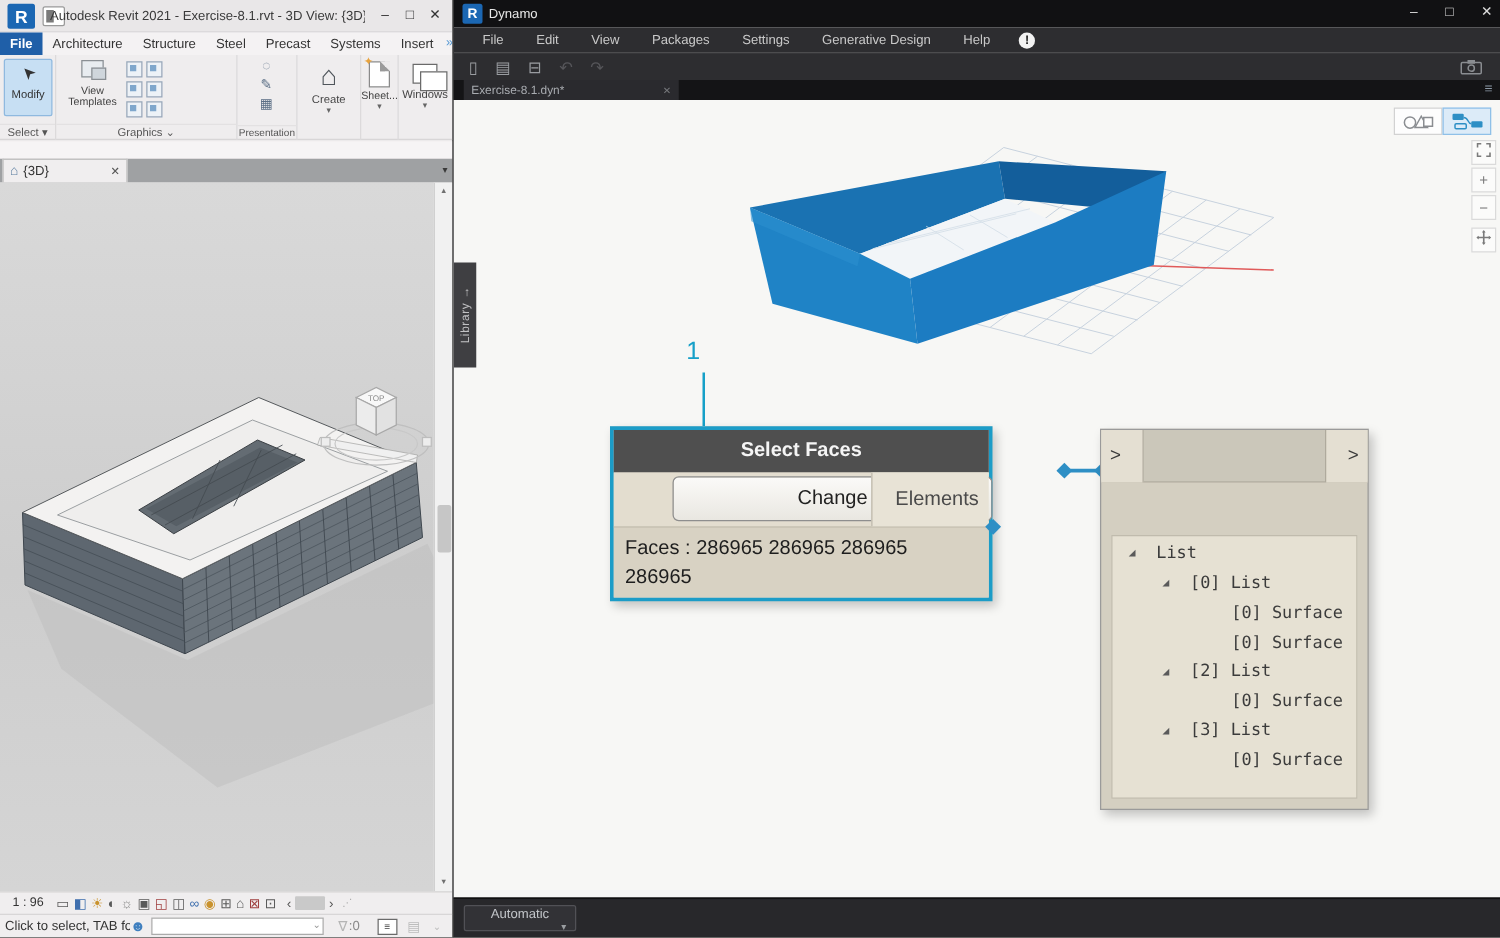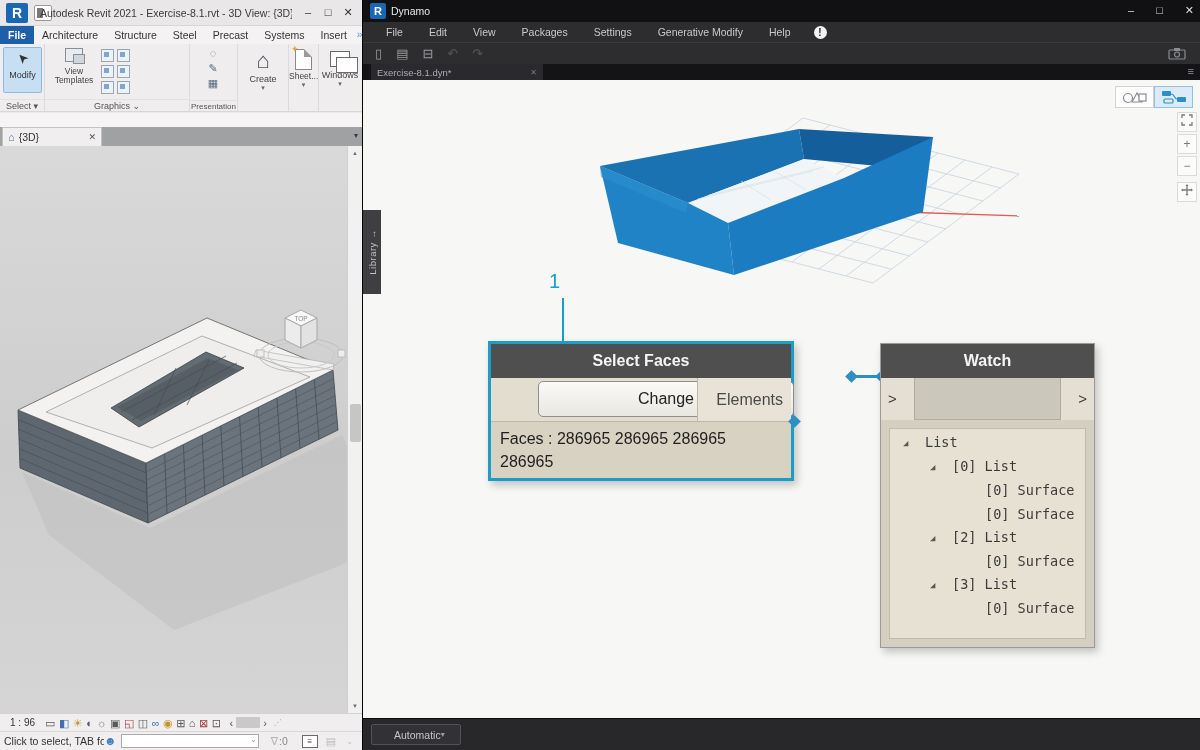--- a/index.html
+++ b/index.html
@@ -86,21 +86,21 @@
   .dy-toolbar { position:absolute; left:0; top:42px; width:100%; height:22px; background:#2D2D30; border-top:1px solid #3A3A3D; display:flex; align-items:center; padding-left:12px; gap:14px; }
   .dy-tool { font-size:13px; color:#9A9DA1; line-height:20px; }
   .dy-tool.disabled { color:#56565A; }
   .dy-camera { position:absolute; right:14px; top:4px; }
   .dy-tabbar { position:absolute; left:0; top:64px; width:100%; height:16px; background:#141416; }
   .dy-tab { position:absolute; left:8px; top:0; width:172px; height:16px; background:#2A2A2E; display:flex; align-items:center; padding:0 6px; font-size:9.5px; color:#A9ACB1; }
   .dy-tab .x { margin-left:auto; font-size:8px; color:#77797d; }
   .dy-tabmenu { position:absolute; right:6px; top:1px; color:#8B98A5; font-size:11px; }
   .dy-canvas { position:absolute; left:0; top:80px; width:838px; height:638px; background:#F7F7F5; overflow:hidden; }
   .dy-runbar { position:absolute; left:0; top:718px; width:100%; height:32px; background:#28282B; border-top:1px solid #0a0a0a; }
-  .run-box { position:absolute; left:8px; top:5px; width:90px; height:21px; background:#323236; border:1px solid #515156; border-radius:2px; display:flex; align-items:center; padding:0 22px; }
+  .run-box { position:absolute; left:8px; top:5px; width:90px; height:21px; background:#323236; border:1px solid #515156; border-radius:2px; display:flex; align-items:center; padding:0 7px;flex-direction:column; }
   .run-box .mode { font-size:10.5px; color:#C2C5C9; }
   .run-box .dd { margin-left:auto; font-size:8px; color:#9A9DA1; }
 
   
   .toggles { position:absolute; left:752px; top:6px; display:flex; }
   .tgl { width:39px; height:22px; background:#FDFDFD; border:1px solid #D2D2D2; display:flex; align-items:center; justify-content:center; }
   .tgl.active { background:#DCEBF8; border-color:#8FC0E8; }
   .dy-nav { position:absolute; left:814px; top:32px; width:20px; }
   .nav-btn { width:20px; height:20px; background:#FBFBFA; border:1px solid #DADADA; color:#7B7B7B; text-align:center; line-height:18px; font-size:12px; margin-bottom:2px; }
   .nav-btn.gap { margin-top:6px; }
@@ -340,21 +340,21 @@
         <span>✕</span>
       </div>
     </div>
 
     <div class="dy-menubar">
       <span class="dy-menu-item">File</span>
       <span class="dy-menu-item">Edit</span>
       <span class="dy-menu-item">View</span>
       <span class="dy-menu-item">Packages</span>
       <span class="dy-menu-item">Settings</span>
-      <span class="dy-menu-item">Generative Modify</span>
+      <span class="dy-menu-item">Generative Design</span>
       <span class="dy-menu-item">Help</span>
       <span class="dy-note">!</span>
     </div>
 
     <div class="dy-toolbar">
       <span class="dy-tool">▯</span>
       <span class="dy-tool">▤</span>
       <span class="dy-tool">⊟</span>
       <span class="dy-tool disabled">↶</span>
       <span class="dy-tool disabled">↷</span>
@@ -462,21 +462,20 @@
         <div class="sf-preview">Faces : 286965 286965 286965
 286965</div>
         <div class="sf-nub"></div>
       </div>
 
       <div class="wire"></div>
       <div class="wire-dot" style="left:484px;"></div>
       <div class="wire-dot" style="left:514px;"></div>
 
       <div class="watch-node node-shadow">
-        <div class="node-header">Watch</div>
         <div class="watch-ports">
           <div class="wport in">&gt;</div>
           <div class="wport out">&gt;</div>
         </div>
         <div class="watch-body">
           <div class="watch-list">
             <div class="wrow lvl0"><span class="exp">◢</span><span>List</span></div>
             <div class="wrow lvl1"><span class="exp">◢</span><span>[0] List</span></div>
             <div class="wrow lvl2"><span>[0] Surface</span></div>
             <div class="wrow lvl2"><span>[0] Surface</span></div>

